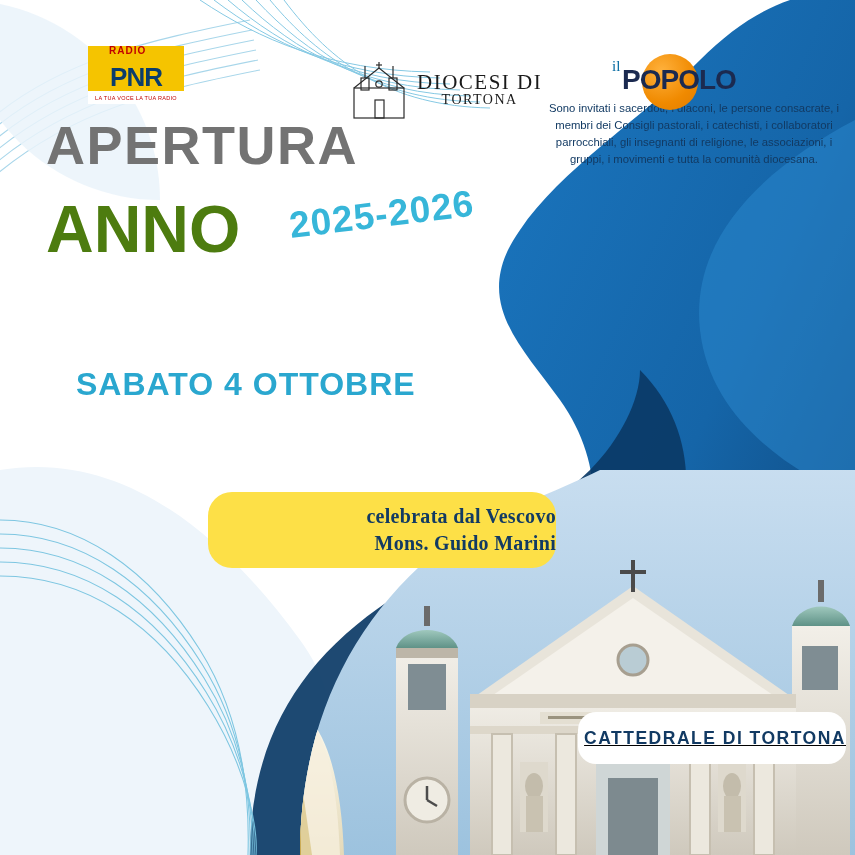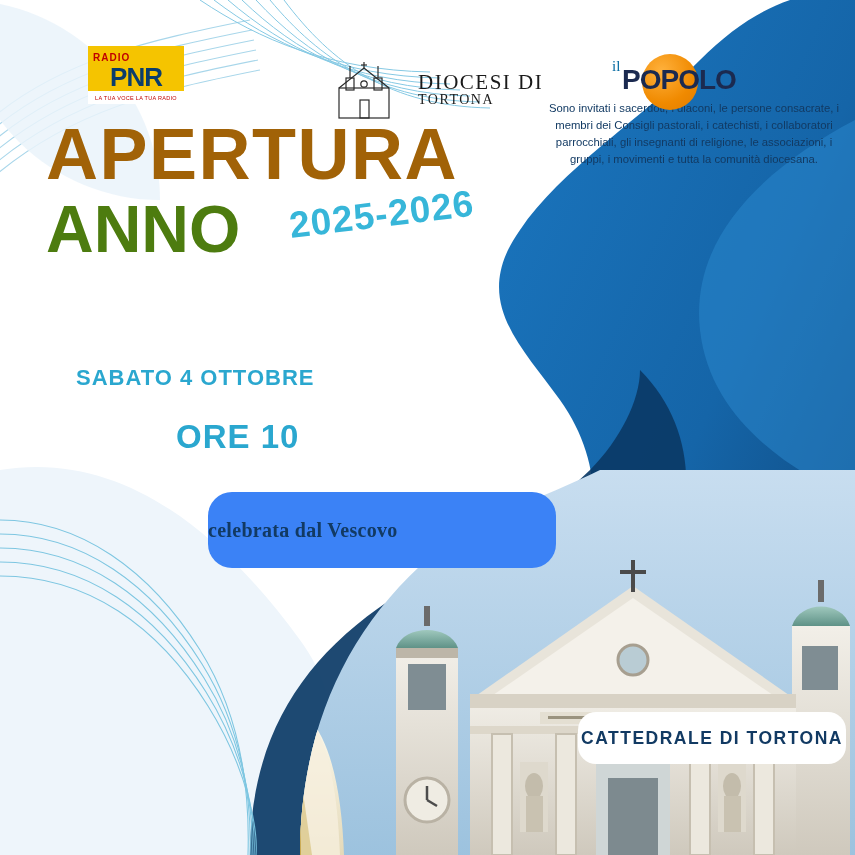--- a/index.html
+++ b/index.html
@@ -26,22 +26,22 @@
   }
 
   
   .pnr {
     position: absolute; left: 88px; top: 18px;
     width: 96px; height: 62px;
   }
   .pnr .pnr-top {
     background: #f5c400;
     height: 17px;
-    display: flex; align-items: flex-end; justify-content: flex-start;
-    padding-left: 5px;
+    display: flex; align-items: flex-start; justify-content: flex-start;
+    padding-left: 21px;
   }
   .pnr .pnr-top span {
     font-size: 10px; font-weight: bold; color: #c00000;
     letter-spacing: 1px; line-height: 1;
   }
   .pnr .pnr-mid {
     background: #f5c400; height: 28px;
     display: flex; align-items: center; justify-content: center;
   }
   .pnr .pnr-mid span {
@@ -51,22 +51,22 @@
   .pnr .pnr-bot {
     height: 13px; display: flex; align-items: center; justify-content: center;
     background: #ffffff;
   }
   .pnr .pnr-bot span {
     font-size: 5.5px; color: #c00000; letter-spacing: .3px;
   }
 
   
   .diocesi {
-    position: absolute; left: 336px; top: 30px;
-    display: flex; align-items: center; gap: 26px;
+    position: absolute; left: 351px; top: 30px;
+    display: flex; align-items: center; gap: 10px; text-align: center;
   }
   .diocesi .dio-text {
     color: #1a1a1a;
     font-family: "Liberation Serif", serif;
     line-height: 1.05;
     letter-spacing: 1.5px;
   }
   .diocesi .dio-line1 { font-size: 21px; }
   .diocesi .dio-line2 { font-size: 14px; }
 
@@ -93,21 +93,21 @@
 
   .invite {
     position: absolute; left: 548px; top: 100px; width: 292px;
     text-align: center;
     font-size: 11.3px; line-height: 1.52; color: #123a63;
   }
 
   
   .apertura {
     position: absolute; left: 46px; top: 118px;
-    font-size: 72px; font-weight: bold; color: #a16207;
+    font-size: 54px; font-weight: bold; color: #737373;
     letter-spacing: 1.5px; line-height: 1;
   }
   .anno {
     position: absolute; left: 46px; top: 196px;
     font-size: 66px; font-weight: bold; color: #4d7c0f;
     letter-spacing: 0px; line-height: 1;
   }
   .years {
     position: absolute; left: 292px; top: 205px;
     font-size: 37px; font-weight: bold; color: #37b6d9;
@@ -115,57 +115,58 @@
     transform: rotate(-7deg); transform-origin: left bottom;
   }
   .pastorale {
     position: absolute; left: 46px; top: 262px;
     font-size: 66px; font-weight: bold; color: #0f3f6e;
     letter-spacing: 0px; line-height: 1;
   }
 
   .datebig {
     position: absolute; left: 76px; top: 364px;
-    font-size: 22px; font-weight: bold; color: #2aa7cf;
+    font-size: 32px; font-weight: bold; color: #2aa7cf;
     letter-spacing: 1px; line-height: 1.28;
   }
   .timebig {
     position: absolute; left: 176px; top: 420px;
     font-size: 33px; font-weight: bold; color: #2aa7cf;
     letter-spacing: 1px; line-height: 1;
   }
 
   .santamessa {
     position: absolute; left: 562px; top: 418px;
     font-size: 33px; font-weight: bold; color: #ffffff;
     letter-spacing: 2px; z-index: 6;
   }
 
   
   .pill-celebr {
     position: absolute; left: 208px; top: 492px;
     width: 348px; height: 76px;
-    background: #3b82f6; border-radius: 24px;
+    background: #fde047; border-radius: 24px;
     display: flex; flex-direction: column;
-    align-items: flex-start; justify-content: center;
+    align-items: flex-end; justify-content: center;
     z-index: 6;
   }
   .pill-celebr div {
     font-family: "Liberation Serif", serif;
     font-weight: bold; font-size: 20px; color: #123a63;
     line-height: 1.35; letter-spacing: .3px;
   }
 
   
   .pill-catt {
     position: absolute; left: 578px; top: 712px;
     width: 268px; height: 52px;
     background: #ffffff; border-radius: 18px;
-    display: flex; align-items: center; justify-content: center;
+    display: flex; align-items: center; justify-content: flex-end;
     z-index: 7;
+    text-decoration: underline;
   }
   .pill-catt span {
     font-size: 17.5px; font-weight: bold; color: #123a63;
     letter-spacing: 1.5px;
   }
 
   
   .photo-layer { position: absolute; inset: 0; z-index: 5; pointer-events: none; }
 </style>
 </head>
@@ -403,24 +404,24 @@
     </div>
   </div>
 
   <div class="invite">Sono invitati i sacerdoti, i diaconi, le persone consacrate,  i membri dei Consigli pastorali, i catechisti, i collaboratori parrocchiali, gli insegnanti di religione, le associazioni, i gruppi, i movimenti e tutta la comunità diocesana.</div>
 
   <div class="apertura">APERTURA</div>
   <div class="anno">ANNO</div>
   <div class="years">2025-2026</div>
 
   <div class="datebig">SABATO 4 OTTOBRE</div>
-  <div class="timebig">ORE 10</div>
 
 
   <div class="pill-celebr">
     <div>celebrata dal Vescovo</div>
+    <div>Mons. Guido Marini</div>
   </div>
 
   <div class="pill-catt">
     <span>CATTEDRALE DI TORTONA</span>
   </div>
 
 </div>
 
 </body></html>

